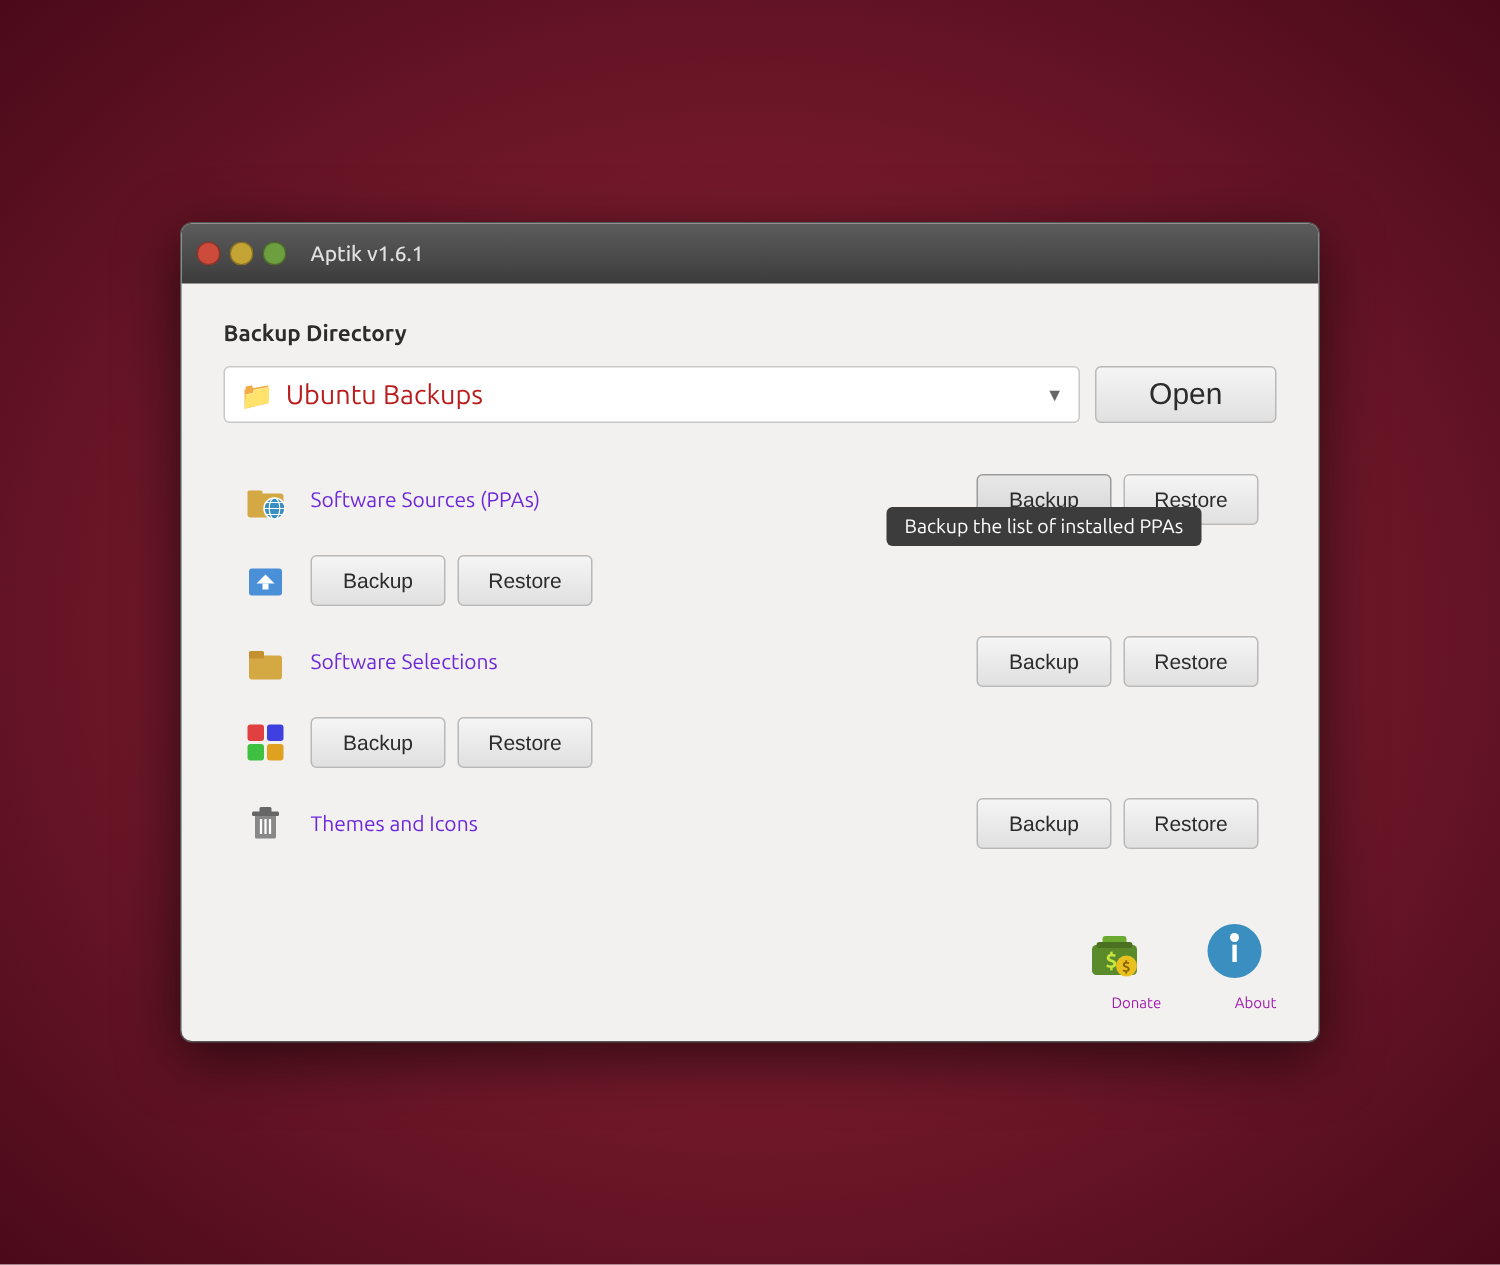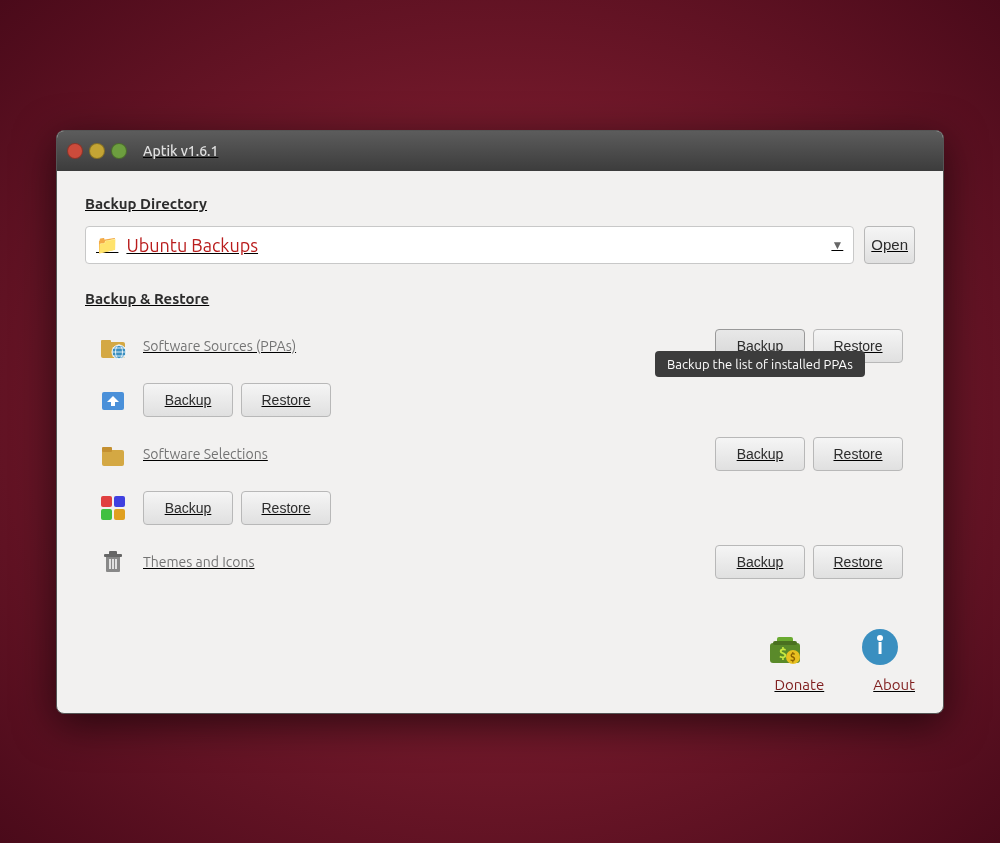--- a/index.html
+++ b/index.html
@@ -8,27 +8,26 @@
       width: 1000px;
       height: 843px;
       background: radial-gradient(ellipse at center, #c0392b 0%, #7b1c2e 40%, #4a0a1a 100%);
       display: flex;
       align-items: center;
       justify-content: center;
       font-family: 'Ubuntu', 'Segoe UI', sans-serif;
     }
 
     .window {
-      width: 888px;
+      width: 760px;
       background: #f2f1f0;
       border-radius: 8px;
       box-shadow: 0 10px 40px rgba(0,0,0,0.6);
       overflow: hidden;
       border: 1px solid #555;
-      text-decoration: underline;
     }
 
     .titlebar {
       background: linear-gradient(to bottom, #5c5c5c, #3c3c3c);
       height: 40px;
       display: flex;
       align-items: center;
       padding: 0 10px;
       gap: 8px;
     }
@@ -99,25 +98,25 @@
       color: #b91c1c;
     }
 
     .dir-dropdown-arrow {
       font-size: 12px;
       color: #666;
     }
 
     .open-btn {
       height: 38px;
-      padding: 0 6px;
+      padding: 0 35px;
       background: linear-gradient(to bottom, #f5f5f5, #e0e0e0);
       border: 1px solid #b8b8b8;
       border-radius: 4px;
-      font-size: 15px;
+      font-size: 20px;
       color: #2c2c2c;
       cursor: pointer;
     }
 
     .items-list {
       margin-top: 8px;
     }
 
     .item-row {
       display: flex;
@@ -134,21 +133,21 @@
       font-size: 24px;
       display: flex;
       align-items: center;
       justify-content: center;
       flex-shrink: 0;
     }
 
     .item-label {
       flex: 1;
       font-size: 14px;
-      color: #737373;
+      color: #6d28d9;
     }
 
     .item-buttons {
       display: flex;
       gap: 8px;
       border-radius: 15px;
     }
 
     .action-btn {
       height: 34px;
@@ -199,22 +198,22 @@
       cursor: pointer;
       gap: 4px;
     }
 
     .footer-action-icon {
       font-size: 36px;
       line-height: 1;
     }
 
     .footer-action-label {
-      font-size: 15px;
-      color: #7f1d1d;
+      font-size: 10px;
+      color: #a21caf;
       margin-left: 29px;
     }
 
     
   </style>
 </head>
 <body>
 
 <div class="window">
 
@@ -232,21 +231,20 @@
     <div class="section-title">Backup Directory</div>
     <div class="backup-dir-row">
       <div class="dir-dropdown">
         <span class="dir-dropdown-icon">📁</span>
         <span class="dir-dropdown-text">Ubuntu Backups</span>
         <span class="dir-dropdown-arrow">▼</span>
       </div>
       <button class="open-btn">Open</button>
     </div>
 
-    <div class="section-title">Backup &amp; Restore</div>
 
     <div class="items-list">
 
       <div class="item-row">
         <div class="item-icon">
           <svg width="28" height="28" viewBox="0 0 28 28">
 
             <rect x="2" y="10" width="24" height="16" rx="2" fill="#d4a843"></rect>
             <rect x="2" y="8" width="10" height="4" rx="1" fill="#d4a843"></rect>
 

